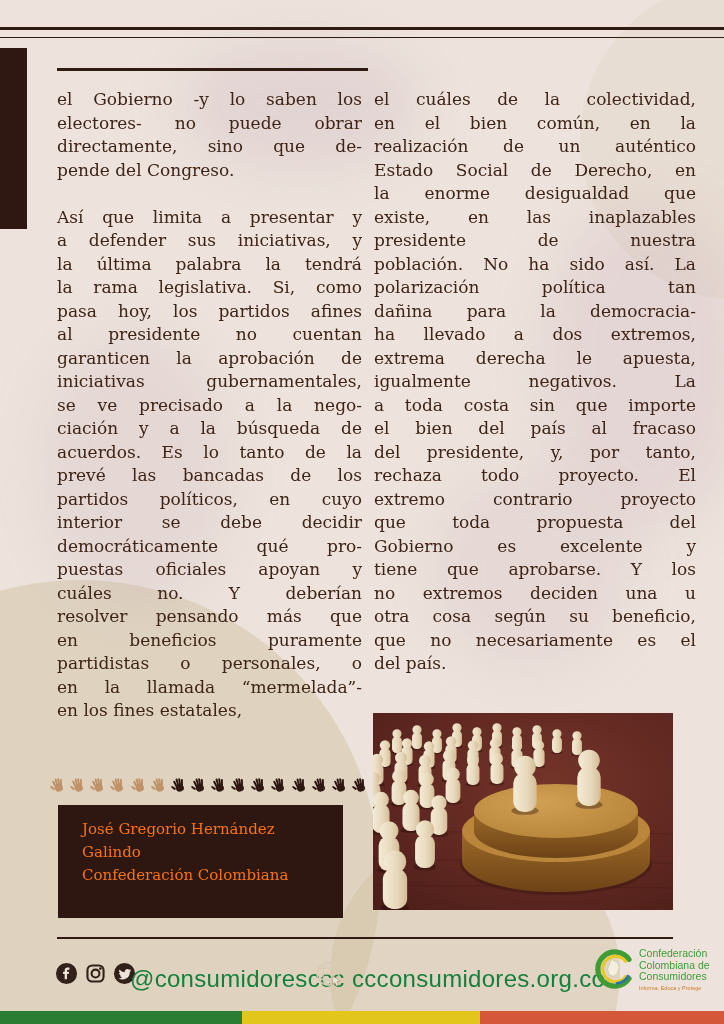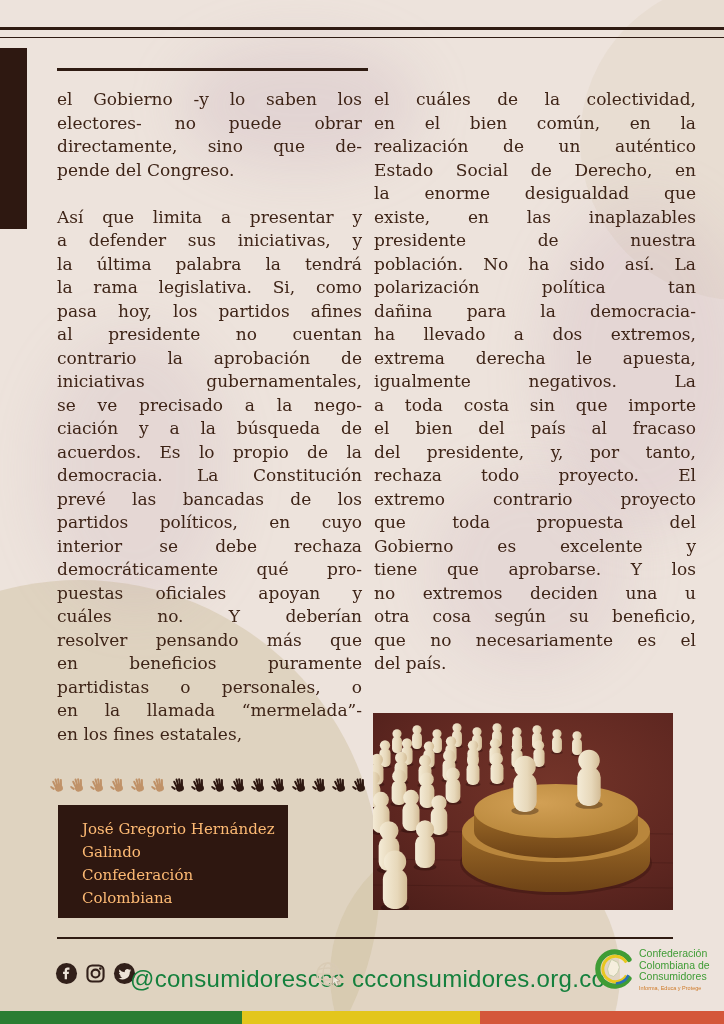--- a/index.html
+++ b/index.html
@@ -37,23 +37,23 @@
   .jlast{text-align-last:left;}
   [data-justify="false"] .jline{text-align:left;text-align-last:left;}
 
   
   #hands{left:50px;top:770px;width:318px;height:26px;display:flex;justify-content:space-between;align-items:flex-end;}
   .hand{width:16px;height:22px;transform:rotate(-16deg);}
   .hand-tan use{fill:#c09268;}
   .hand-dark use{fill:#2e1811;}
 
   
-  #author-box{left:58px;top:805px;width:230px;height:113px;background:#2e1710;
+  #author-box{left:58px;top:805px;width:285px;height:113px;background:#2e1710;
     box-sizing:border-box;padding:13px 10px 0 24px;
-    color:#fdba74;font-size:15px;line-height:23px;}
+    color:#f97316;font-size:15px;line-height:23px;}
 
   
   #photo{left:373px;top:713px;width:300px;height:197px;}
 
   
   .footer-item{position:absolute;z-index:1;}
   #social-icons{left:55px;top:962px;display:flex;gap:6px;align-items:center;}
   #social-icons svg{width:23px;height:23px;display:block;}
   .ftext{font-family:"Liberation Sans",sans-serif;font-size:24px;color:#15803d;letter-spacing:.3px;}
   #handle{left:130px;top:965px;}
@@ -135,29 +135,28 @@
         <div class="jline">directamente, sino que de-</div>
         <div class="jline jlast">pende del Congreso.</div>
       </div>
     <div class="para">
         <div class="jline">Así que limita a presentar y</div>
         <div class="jline">a defender sus iniciativas, y</div>
         <div class="jline">la última palabra la tendrá</div>
         <div class="jline">la rama legislativa. Si, como</div>
         <div class="jline">pasa hoy, los partidos afines</div>
         <div class="jline">al presidente no cuentan</div>
-        <div class="jline">contrario la aprobación de</div>
+        <div class="jline">garanticen la aprobación de</div>
         <div class="jline">iniciativas gubernamentales,</div>
         <div class="jline">se ve precisado a la nego-</div>
         <div class="jline">ciación y a la búsqueda de</div>
-        <div class="jline">acuerdos. Es lo propio de la</div>
-        <div class="jline">democracia. La Constitución</div>
+        <div class="jline">acuerdos. Es lo tanto de la</div>
         <div class="jline">prevé las bancadas de los</div>
         <div class="jline">partidos políticos, en cuyo</div>
-        <div class="jline">interior se debe rechaza</div>
+        <div class="jline">interior se debe decidir</div>
         <div class="jline">democráticamente qué pro-</div>
         <div class="jline">puestas oficiales apoyan y</div>
         <div class="jline">cuáles no.  Y deberían</div>
         <div class="jline">resolver pensando más que</div>
         <div class="jline">en beneficios puramente</div>
         <div class="jline">partidistas o personales, o</div>
         <div class="jline">en la llamada “mermelada”-</div>
         <div class="jline jlast">en los fines estatales,</div>
       </div>
   </div>

